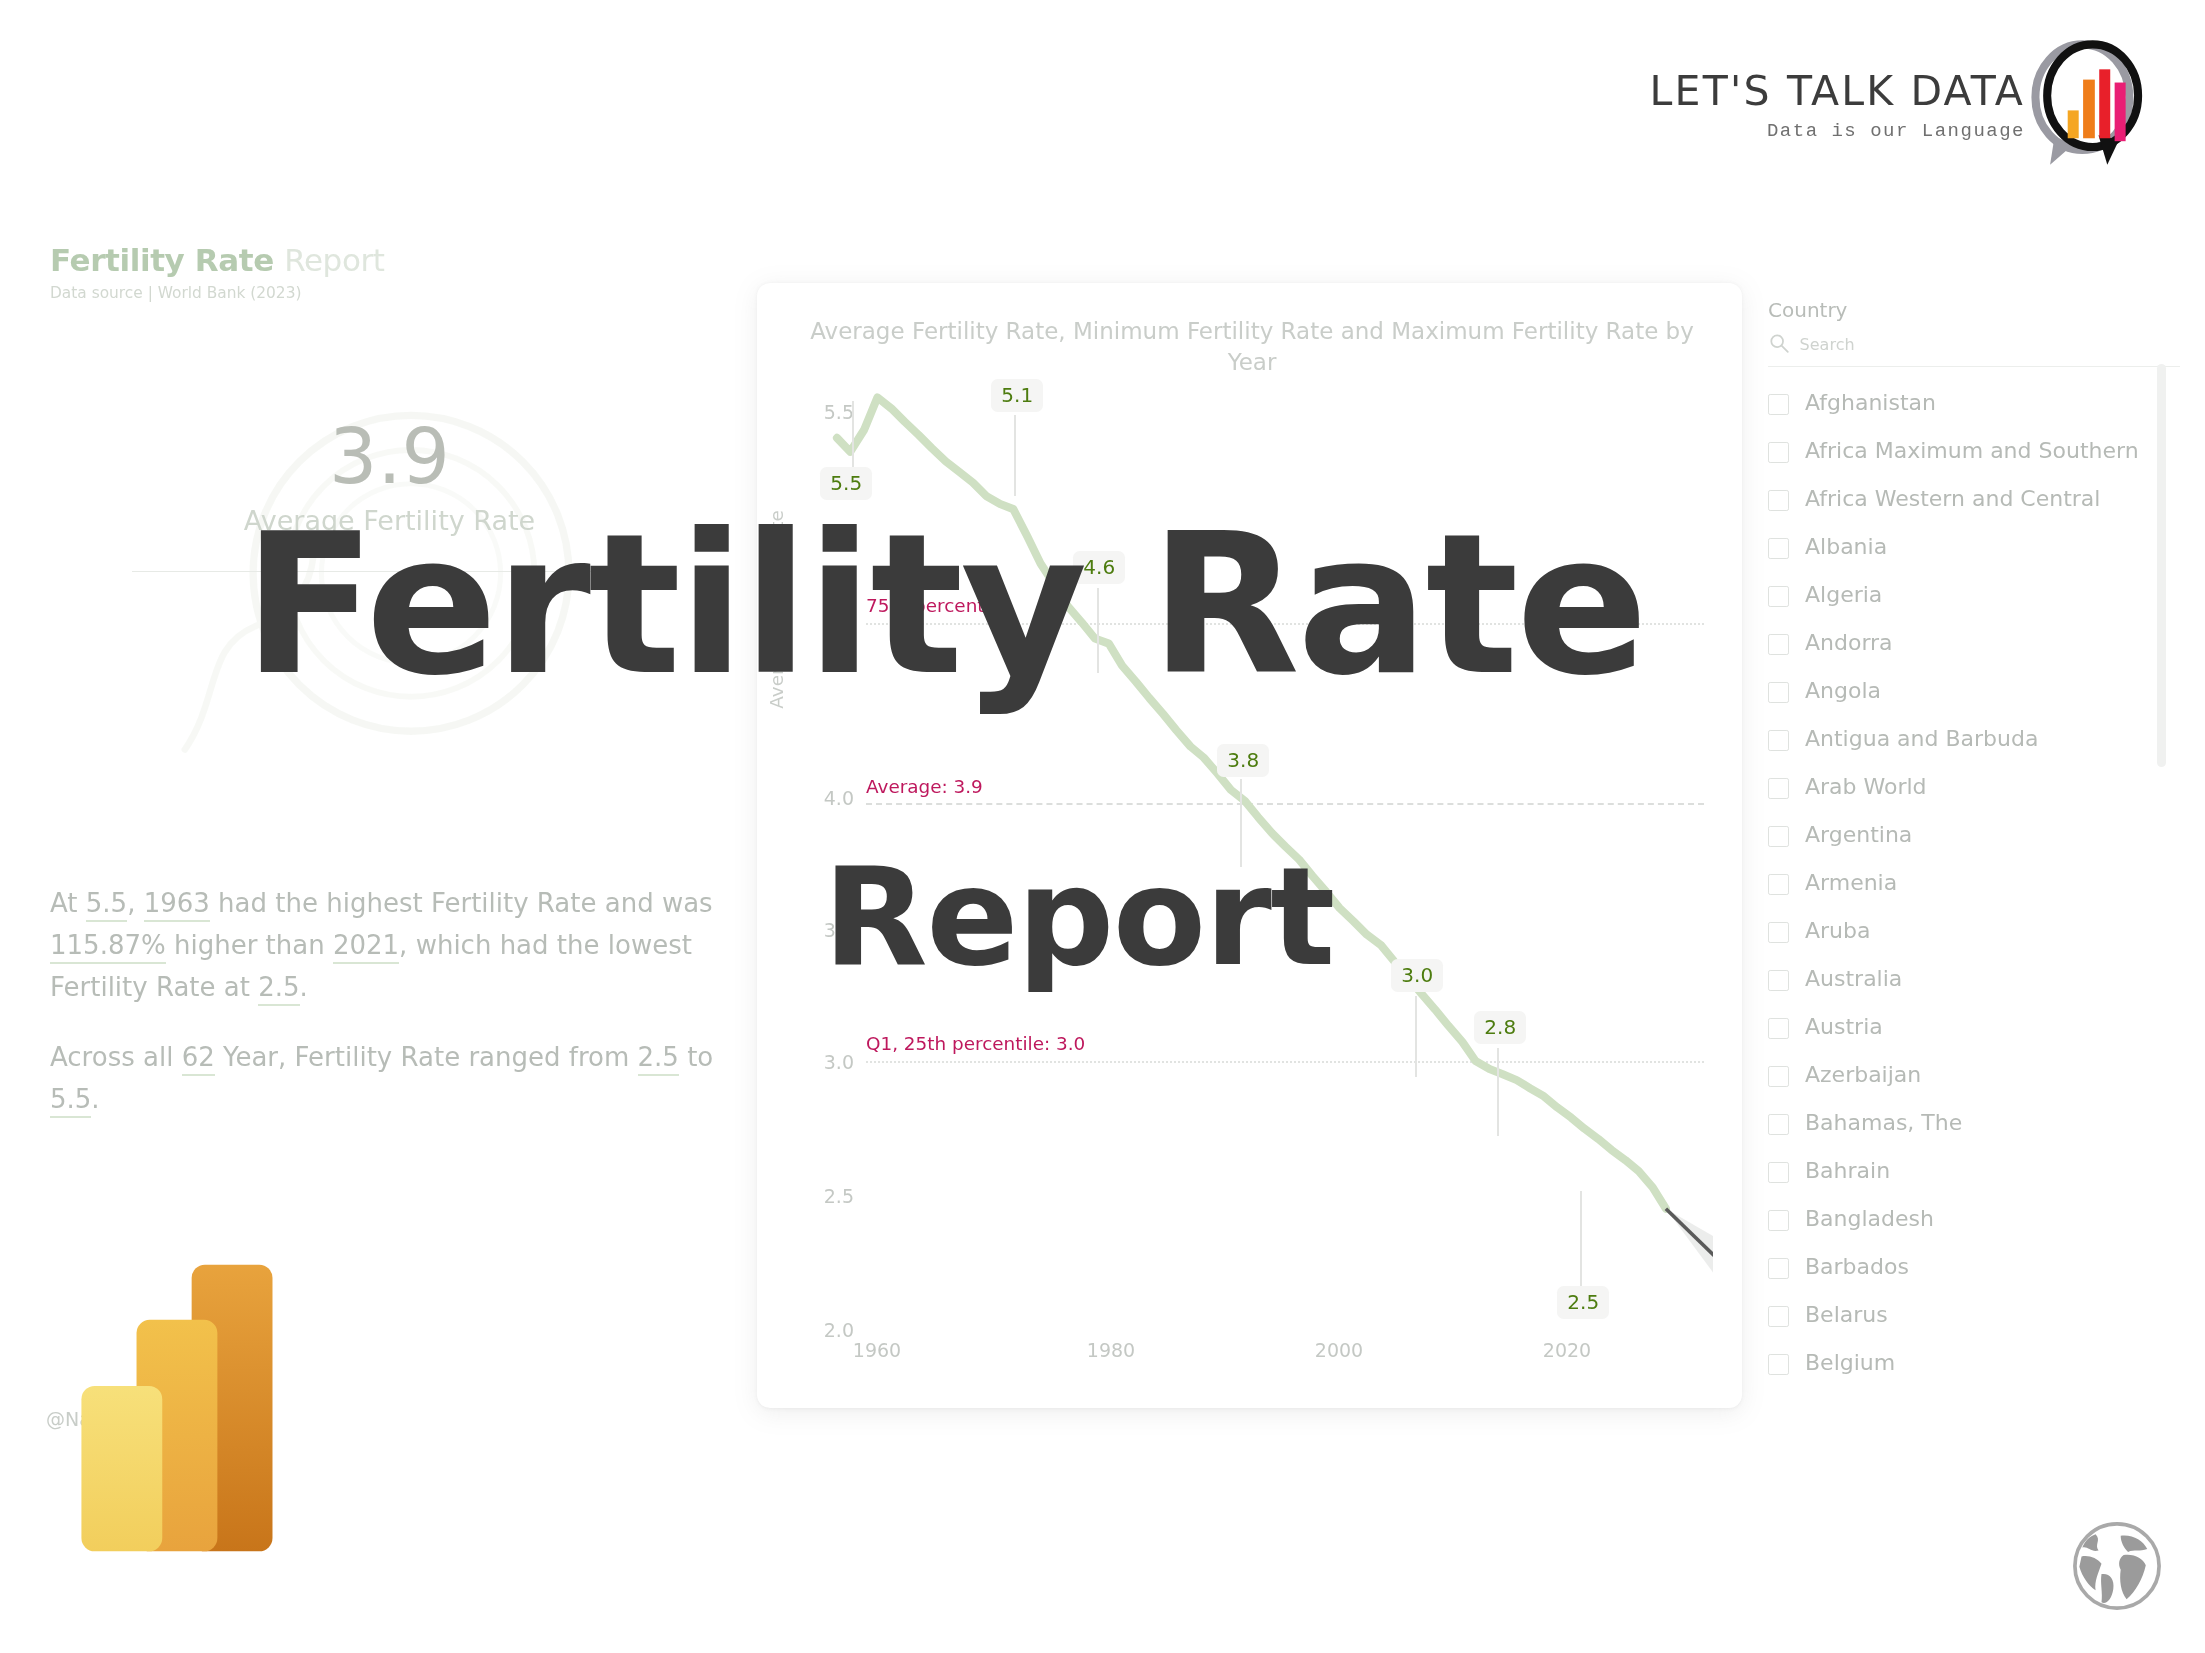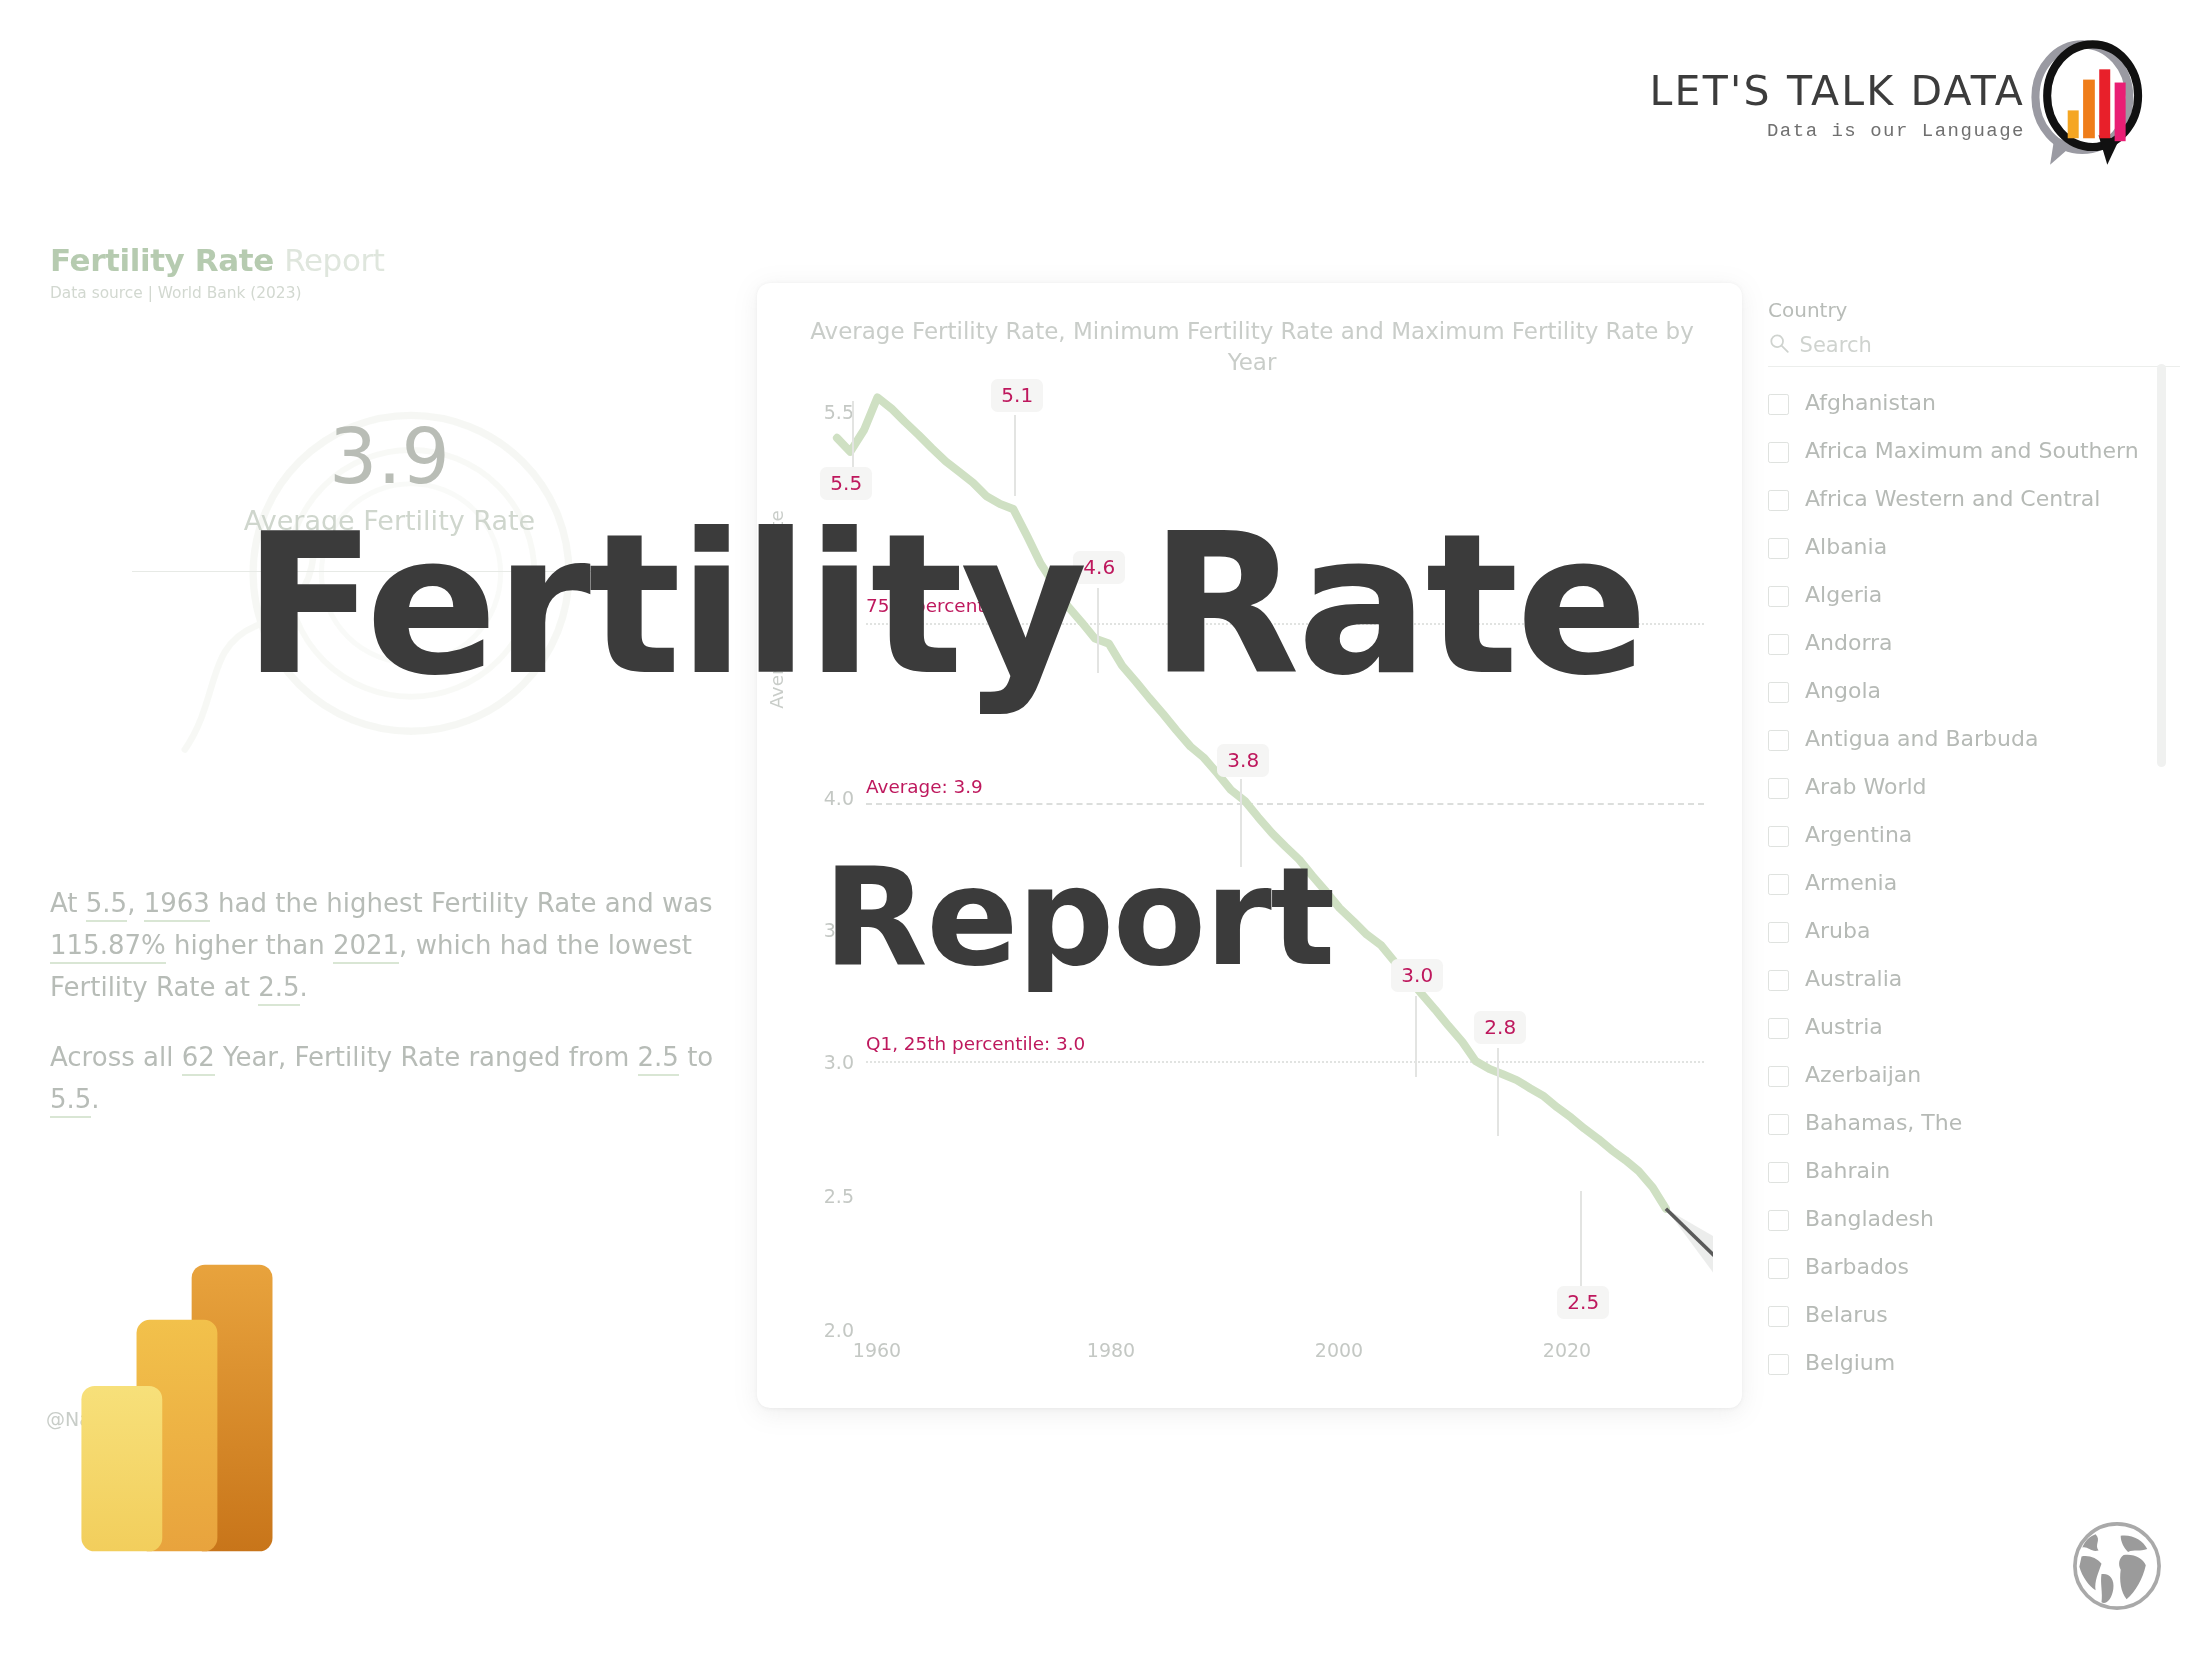--- a/index.html
+++ b/index.html
@@ -65,30 +65,30 @@
     left:766px;top:742px;width:265px;
     transform:rotate(-90deg);transform-origin:0 0;
     font-size:18.4px;color:#c9cdc9;font-family:"DejaVu Sans", sans-serif;
     text-align:center;
   }
   .ytick{font-size:19px;color:#c4c8c4;font-family:"DejaVu Sans", sans-serif;text-align:right;width:51px;}
   .xtick{font-size:19px;color:#c4c8c4;font-family:"DejaVu Sans", sans-serif;text-align:center;width:88px;}
   .refline-lbl{font-size:18.4px;color:#be185d;font-family:"DejaVu Sans", sans-serif;}
   .callout{
     background:#f5f5f4;border-radius:6.6px;padding:4.4px 10.3px;
-    font-size:20px;color:#be185d;font-family:"DejaVu Sans", sans-serif;
+    font-size:20px;color:#4d7c0f;font-family:"DejaVu Sans", sans-serif;
   }
   .leader{width:1.5px;background:#e3e4e2;}
 
   
   #slicer{left:1768px;top:298px;width:412px;}
   #slicer .sl-title{font-size:20px;color:#b8bcb8;font-family:"DejaVu Sans", sans-serif;}
   #slicer .sl-search{display:flex;align-items:center;gap:9.6px;margin-top:10.3px;padding-bottom:8.8px;
       border-bottom:0.7px solid #eceeec;}
-  #slicer .sl-search .ph{font-size:21px;color:#cfd3cf;font-family:"DejaVu Sans", sans-serif;}
+  #slicer .sl-search .ph{font-size:16px;color:#cfd3cf;font-family:"DejaVu Sans", sans-serif;}
   #slicer .sl-item{display:flex;align-items:flex-end;gap:16px;height:48px;}
   #slicer .cb{width:19px;height:19px;border:1.5px solid #dfe2df;border-radius:2.2px;flex:0 0 auto;}
   #slicer .sl-lbl{font-size:22px;color:#b6bab6;font-family:"DejaVu Sans", sans-serif;white-space:nowrap;}
   #sl-scroll{left:2157px;top:364px;width:8.8px;height:403px;background:#f0f1f0;border-radius:4.4px;}
 
   
   #ov1{left:243px;top:507px;font-size:195px;font-weight:700;color:#3b3b3b;
       font-family:"DejaVu Sans", sans-serif;letter-spacing:-2.9px;line-height:1;white-space:nowrap;}
   #ov2{left:823px;top:849px;font-size:136px;font-weight:700;color:#3b3b3b;
       font-family:"DejaVu Sans", sans-serif;letter-spacing:-1.5px;line-height:1;white-space:nowrap;}

